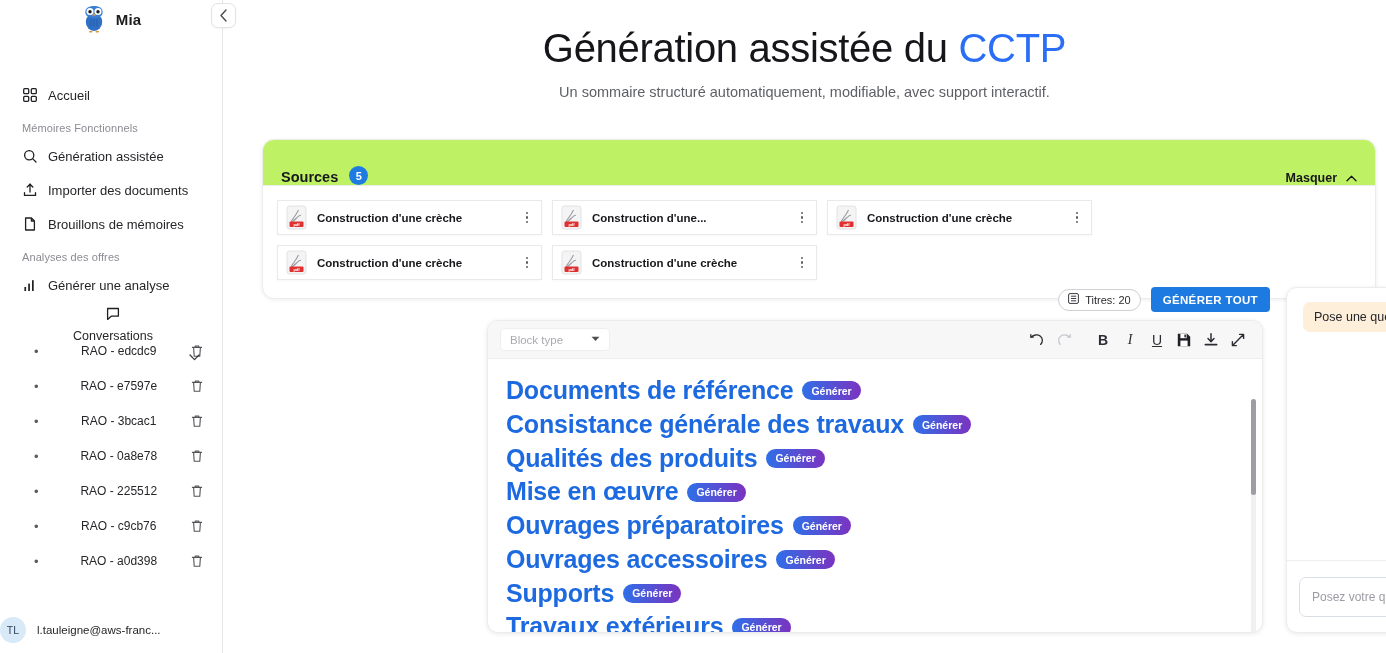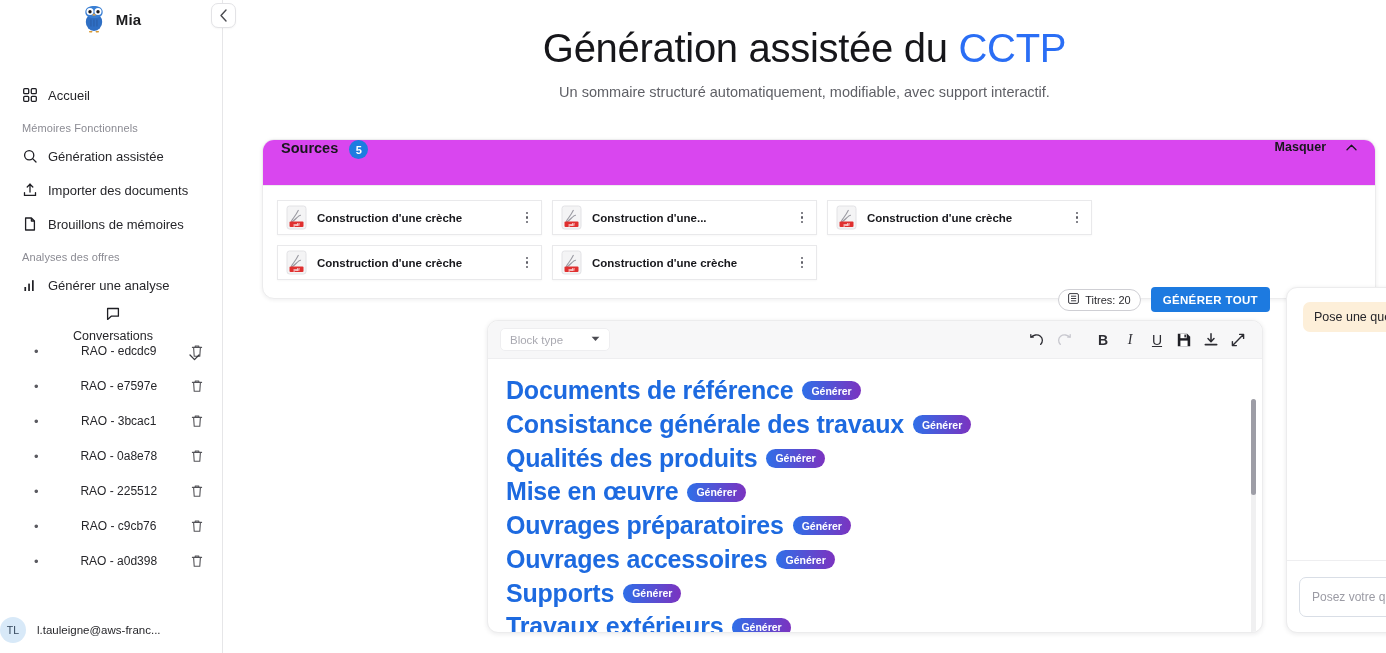--- a/index.html
+++ b/index.html
@@ -89,34 +89,34 @@
   }
 
   
   .sources-card {
     position: absolute; left: 39px; top: 139px; width: 1114px;
     background: #ffffff; border: 1px solid #ececed; border-radius: 12px;
     box-shadow: 0 1px 4px rgba(20,20,30,.07);
     overflow: hidden;
   }
   .sources-head {
-    display: flex; align-items: flex-start;
+    display: flex; align-items: flex-end;
     height: 46px; padding: 0 18px;
-    background: #d946ef; border-bottom: 1px solid #ededee;
+    background: #bef264; border-bottom: 1px solid #ededee;
   }
   .sources-title { font-size: 14.5px; font-weight: bold; color: #17171b; }
   .count-badge {
     width: 19px; height: 19px; border-radius: 50%;
     background: #1e7ce0; color: #fff;
     font-size: 11px; font-weight: bold;
     display: flex; align-items: center; justify-content: center;
     margin-left: 11px;
   }
   .masquer {
-    margin-left: auto; display: flex; align-items: center; gap: 20px;
+    margin-left: auto; display: flex; align-items: center; gap: 9px;
     font-size: 12.5px; font-weight: bold; color: #17171b; cursor: pointer;
   }
   .masquer .chev { font-size: 11px; font-weight: normal; }
 
   .sources-body {
     display: flex; flex-wrap: wrap; gap: 10px;
     padding: 14px 14px 18px 14px;
   }
   .source-card {
     flex: 0 0 265px; height: 35px;

